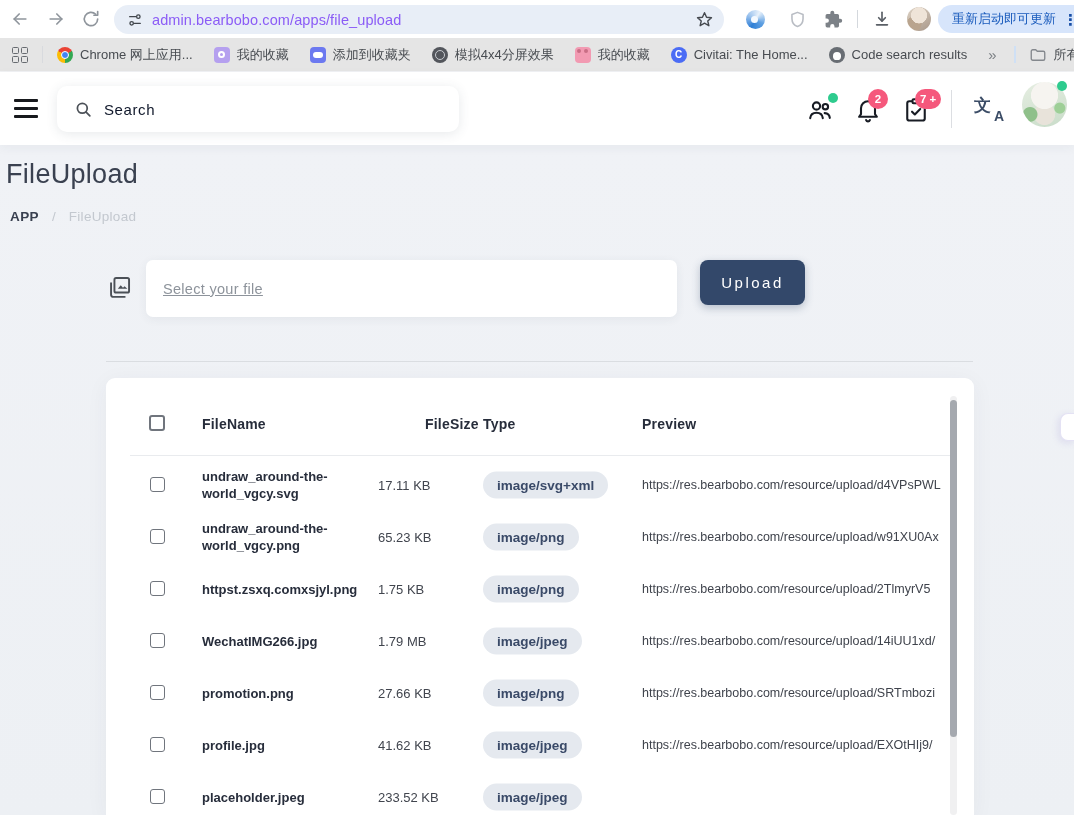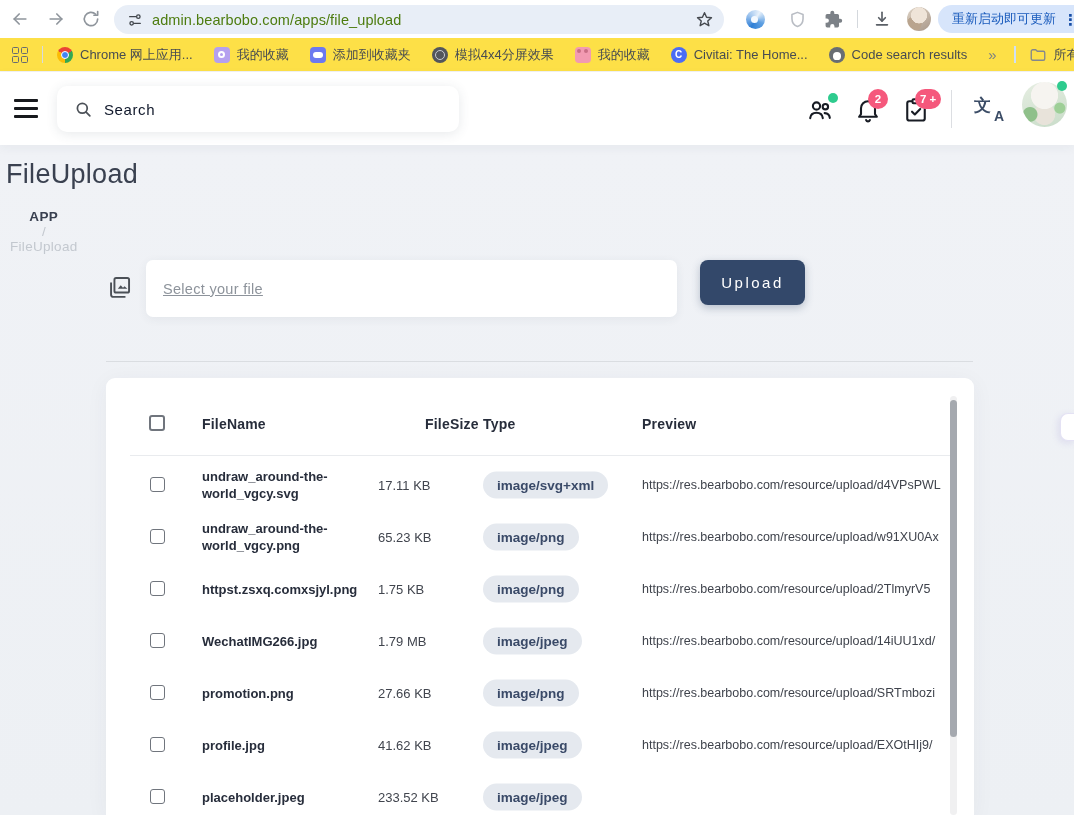--- a/index.html
+++ b/index.html
@@ -6,39 +6,39 @@
   html,body { width:1074px; height:815px; }
   body { font-family:"Liberation Sans","DejaVu Sans",sans-serif; background:#fff; overflow:hidden; }
   #screen { position:relative; width:1074px; height:815px; overflow:hidden; background:#fff; }
 
   
   .browser-top { position:absolute; left:0; top:0; width:1074px; height:38px; background:#fff; }
   .nav-ic { position:absolute; top:7px; width:24px; height:24px; color:#8f959c; display:flex; align-items:center; justify-content:center; }
   .nav-ic svg { width:20px; height:20px; }
   .urlbar { position:absolute; left:114px; top:5px; width:610px; height:29px; background:#e8eef7; border-radius:15px; display:flex; align-items:center; }
   .tune-ic { margin-left:13px; width:16px; height:16px; color:#41464c; }
-  .url-text { margin-left:9px; font-size:14.5px; color:#4d7c0f; letter-spacing:.1px; }
+  .url-text { margin-left:9px; font-size:14.5px; color:#8b5cf6; letter-spacing:.1px; }
   .star-ic { position:absolute; right:10px; top:5px; width:19px; height:19px; color:#45494f; }
   .ext-ic { position:absolute; top:8px; width:22px; height:22px; display:flex; align-items:center; justify-content:center; }
   .swirl { width:19px; height:19px; border-radius:50%; background:conic-gradient(from 210deg,#2f7fd6,#9cc3ee,#e8f1fb,#5fa0e2,#2f7fd6); position:relative; }
   .swirl::after { content:""; position:absolute; left:5px; top:6px; width:7px; height:7px; border-radius:50%; background:#f4f9ff; }
   .shield-ic { color:#b9bdc4; } .shield-ic svg{ width:19px; height:19px; }
   .puzzle-ic { color:#7c8187; } .puzzle-ic svg{ width:19px; height:19px; }
   .vdiv-top { position:absolute; left:857px; top:10px; width:1px; height:18px; background:#d4d8dd; }
   .dl-ic { color:#5a5f66; } .dl-ic svg{ width:20px; height:20px; }
   .mini-avatar { position:absolute; left:907px; top:7px; width:24px; height:24px; border-radius:50%;
     background:radial-gradient(circle at 50% 35%, #efe4d8 0 40%, transparent 42%),
                radial-gradient(circle at 30% 70%, #b9a48e 0 30%, transparent 32%),
                linear-gradient(150deg,#ded3c5,#a9988a); }
   .update-pill { position:absolute; left:938px; top:5px; width:150px; height:28px; background:#d7e5fb; border-radius:14px; display:flex; align-items:center; }
   .update-label { margin-left:14px; font-size:13px; color:#185abc; white-space:nowrap; }
   .kebab { margin-left:7px; font-size:15px; font-weight:bold; color:#174ea6; line-height:1; }
 
   
-  .bookmarks { position:absolute; left:0; top:38px; width:1074px; height:34px; background:#fde047; display:flex; align-items:center; padding:0 10px 0 12px; border-bottom:1px solid #f1f2f4; }
+  .bookmarks { position:absolute; left:0; top:38px; width:1074px; height:34px; background:#e5e5e5; display:flex; align-items:center; padding:0 10px 0 12px; border-bottom:1px solid #f1f2f4; }
   .apps-grid { width:16px; height:16px; display:grid; grid-template-columns:7px 7px; grid-template-rows:7px 7px; gap:2px; flex:none; }
   .apps-grid span { border:1.6px solid #676b70; border-radius:1.5px; }
   .bm-div { width:1px; height:17px; background:#d8dade; margin:0 14px; flex:none; }
   .bm-item { display:flex; align-items:center; margin-right:21px; flex:none; cursor:default; }
   .bm-label { margin-left:7px; font-size:13px; color:#484c51; white-space:nowrap; }
   .fav { width:16px; height:16px; border-radius:4px; position:relative; flex:none; }
   .fav.ic-chrome { border-radius:50%; background:conic-gradient(from -60deg,#ea4335 0 33%,#34a853 0 66%,#fbbc05 0 100%); }
   .fav.ic-chrome::after { content:""; position:absolute; left:4px; top:4px; width:8px; height:8px; border-radius:50%; background:#4285f4; border:1.6px solid #fff; box-sizing:border-box; }
   .fav.ic-purple { background:#b5a0ef; }
   .fav.ic-purple::after { content:""; position:absolute; left:4.5px; top:4.5px; width:7px; height:7px; border-radius:50%; border:2px solid #fff; box-sizing:border-box; }
@@ -78,21 +78,21 @@
     background:radial-gradient(circle at 50% 30%, #f6f4f0 0 34%, transparent 36%),
                radial-gradient(circle at 18% 72%, #8fc08a 0 14%, transparent 16%),
                radial-gradient(circle at 84% 58%, #9ecf97 0 11%, transparent 13%),
                radial-gradient(circle at 50% 72%, #e8e3da 0 26%, transparent 28%),
                linear-gradient(160deg,#e6eee2,#c9dcc9); }
   .avatar .dot-badge { right:0px; top:-1px; border:none; }
 
   
   .page { position:absolute; left:0; top:145px; width:1074px; height:670px; background:linear-gradient(#f0f2f6,#edf0f4); }
   .page-title { position:absolute; left:6px; top:14px; font-size:27px; font-weight:500; color:#3a4150; letter-spacing:.3px; }
-  .breadcrumb { position:absolute; left:10px; top:64px; display:flex; align-items:center; font-size:13.5px;flex-direction:column; }
+  .breadcrumb { position:absolute; left:10px; top:64px; display:flex; align-items:center; font-size:13.5px; }
   .crumb-app { color:#394050; font-weight:600; letter-spacing:.4px; }
   .crumb-sep { color:#c3c8cf; margin:0 13px; }
   .crumb-cur { color:#c3c8cf; letter-spacing:.3px; }
 
   .upload-ic { position:absolute; left:106px; top:129px; width:27px; height:27px; color:#4b5057; }
   .file-input { position:absolute; left:146px; top:115px; width:531px; height:57px; background:#fff; border-radius:7px; box-shadow:0 2px 10px rgba(60,70,90,.07); display:flex; align-items:center; cursor:pointer; }
   .file-input span { margin-left:17px; font-size:14.5px; color:#8d939b; letter-spacing:.3px;text-decoration:underline; }
   .upload-btn { position:absolute; left:700px; top:115px; width:105px; height:45px; background:#33486a; border:none; border-radius:8px; color:#fff; font-size:15px; letter-spacing:2.5px; font-family:inherit; cursor:pointer; box-shadow:0 3px 9px rgba(51,72,106,.3); }
   .section-div { position:absolute; left:106px; top:216px; width:867px; height:1px; background:#dadde1; }
 

